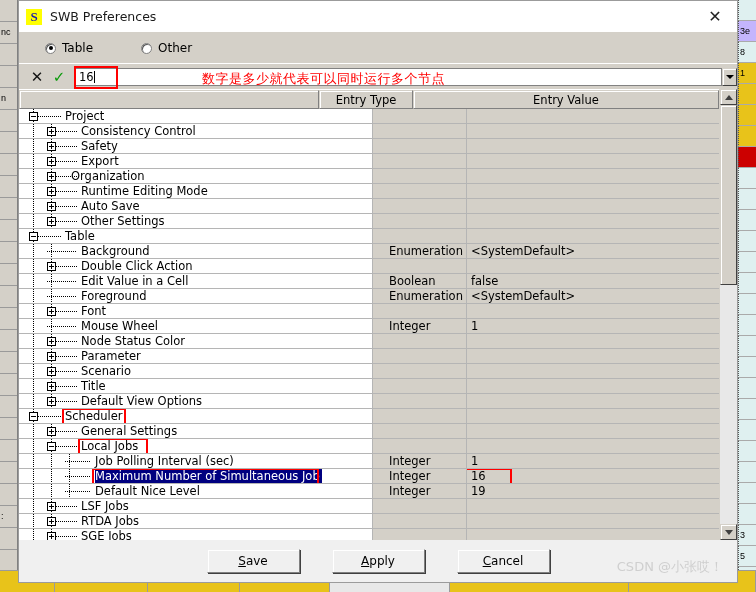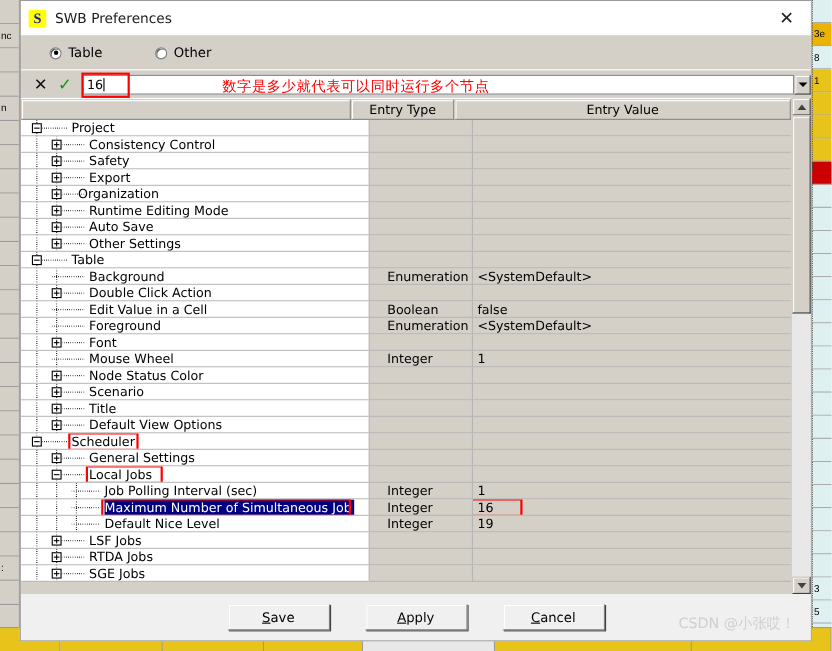--- a/index.html
+++ b/index.html
@@ -83,21 +83,21 @@
       border-bottom-color:#808080;box-shadow:inset 1px 1px 0 #fff;
       display:flex;align-items:center;justify-content:center;font-size:11.5px;color:#000;
       box-sizing:border-box;font-family:"DejaVu Sans",sans-serif;}
   #h-tree{width:300px;}
   #h-type{width:94px;}
   #h-value{flex:1;}
 
   #grid-body{flex:1;display:flex;min-height:0;overflow:hidden;position:relative;background:#d4d0c8;}
   #rows{flex:1;min-width:0;}
   .row{display:flex;height:15px;box-sizing:border-box;}
-  .c-tree{width:316px;background:#ffffff;border-bottom:1px solid #b5b5b5;
+  .c-tree{width:353px;background:#ffffff;border-bottom:1px solid #b5b5b5;
       position:relative;box-sizing:border-box;display:flex;overflow:hidden;}
   .c-type{width:94px;background:#d4d0c8;border-bottom:1px solid #b5b5b5;
       border-left:1px solid #b5b5b5;box-sizing:border-box;display:flex;align-items:center;
       padding-left:16px;font-size:11.5px;color:#000;overflow:hidden;white-space:nowrap;
       font-family:"DejaVu Sans",sans-serif;}
   .c-value{flex:1;background:#d4d0c8;border-bottom:1px solid #b5b5b5;
       border-left:1px solid #b5b5b5;box-sizing:border-box;display:flex;align-items:center;
       padding-left:4px;font-size:11.5px;color:#000;overflow:hidden;white-space:nowrap;
       font-family:"DejaVu Sans",sans-serif;}
 
@@ -175,21 +175,21 @@
       <div class="bg-left-cell"></div>
       <div class="bg-left-cell"></div>
       <div class="bg-left-cell"></div>
       <div class="bg-left-cell">:</div>
       <div class="bg-left-cell"></div>
       <div class="bg-left-cell"></div>
       <div class="bg-left-cell"></div>
     </div>
   <div id="bg-right-strip">
       <div class="bg-right-cell" style="background: rgb(223, 240, 240);"></div>
-      <div class="bg-right-cell" style="background: #eab308;">3e</div>
+      <div class="bg-right-cell" style="background: #c4b5fd;">3e</div>
       <div class="bg-right-cell" style="background: rgb(223, 240, 240);">8</div>
       <div class="bg-right-cell" style="background: rgb(232, 195, 26);">1</div>
       <div class="bg-right-cell" style="background: rgb(232, 195, 26);"></div>
       <div class="bg-right-cell" style="background: rgb(232, 195, 26);"></div>
       <div class="bg-right-cell" style="background: rgb(232, 195, 26);"></div>
       <div class="bg-right-cell" style="background: rgb(204, 0, 0);"></div>
       <div class="bg-right-cell" style="background: rgb(223, 240, 240);"></div>
       <div class="bg-right-cell" style="background: rgb(223, 240, 240);"></div>
       <div class="bg-right-cell" style="background: rgb(223, 240, 240);"></div>
       <div class="bg-right-cell" style="background: rgb(223, 240, 240);"></div>
@@ -466,20 +466,33 @@
               <div class="c-type"></div>
               <div class="c-value" style="position: relative;"></div>
             </div>
             <div class="row">
               <div class="c-tree">
                 <div class="tree-inner">
                   <span class="vline" style="left: 14px;"></span>
                   <span class="vline" style="left: 32px;"></span>
                   <span class="hline" style="left: 37px; width: 21px;"></span>
                   <span class="pm plus" style="left: 28px;"></span>
+                  <span class="node-label" style="left: 62px;">Parameter</span>
+                </div>
+              </div>
+              <div class="c-type"></div>
+              <div class="c-value" style="position: relative;"></div>
+            </div>
+            <div class="row">
+              <div class="c-tree">
+                <div class="tree-inner">
+                  <span class="vline" style="left: 14px;"></span>
+                  <span class="vline" style="left: 32px;"></span>
+                  <span class="hline" style="left: 37px; width: 21px;"></span>
+                  <span class="pm plus" style="left: 28px;"></span>
                   <span class="node-label" style="left: 62px;">Scenario</span>
                 </div>
               </div>
               <div class="c-type"></div>
               <div class="c-value" style="position: relative;"></div>
             </div>
             <div class="row">
               <div class="c-tree">
                 <div class="tree-inner">
                   <span class="vline" style="left: 14px;"></span>

